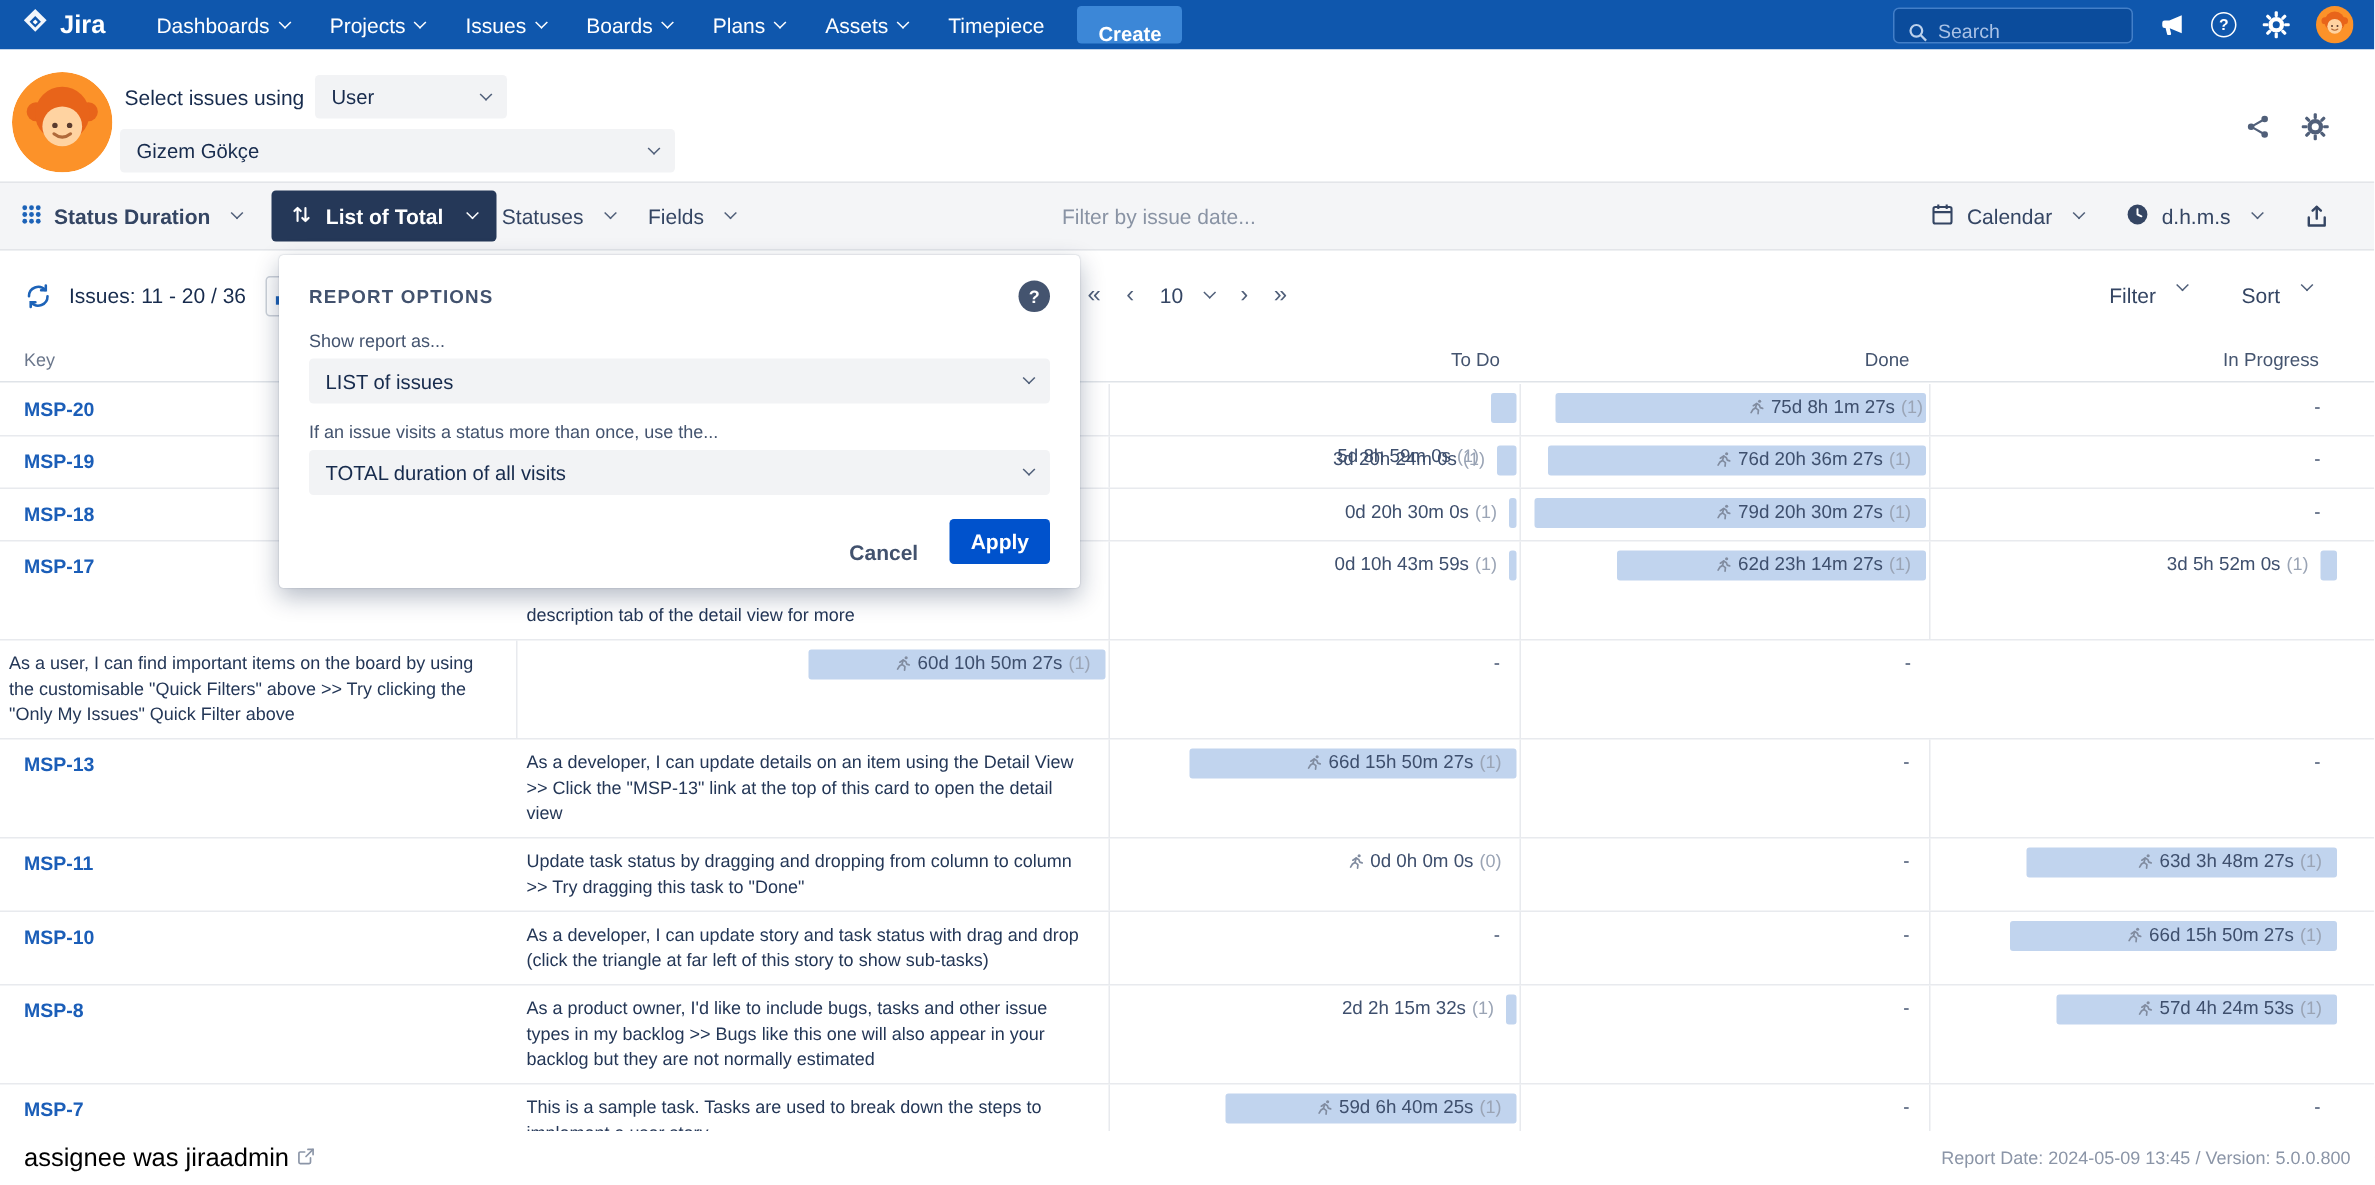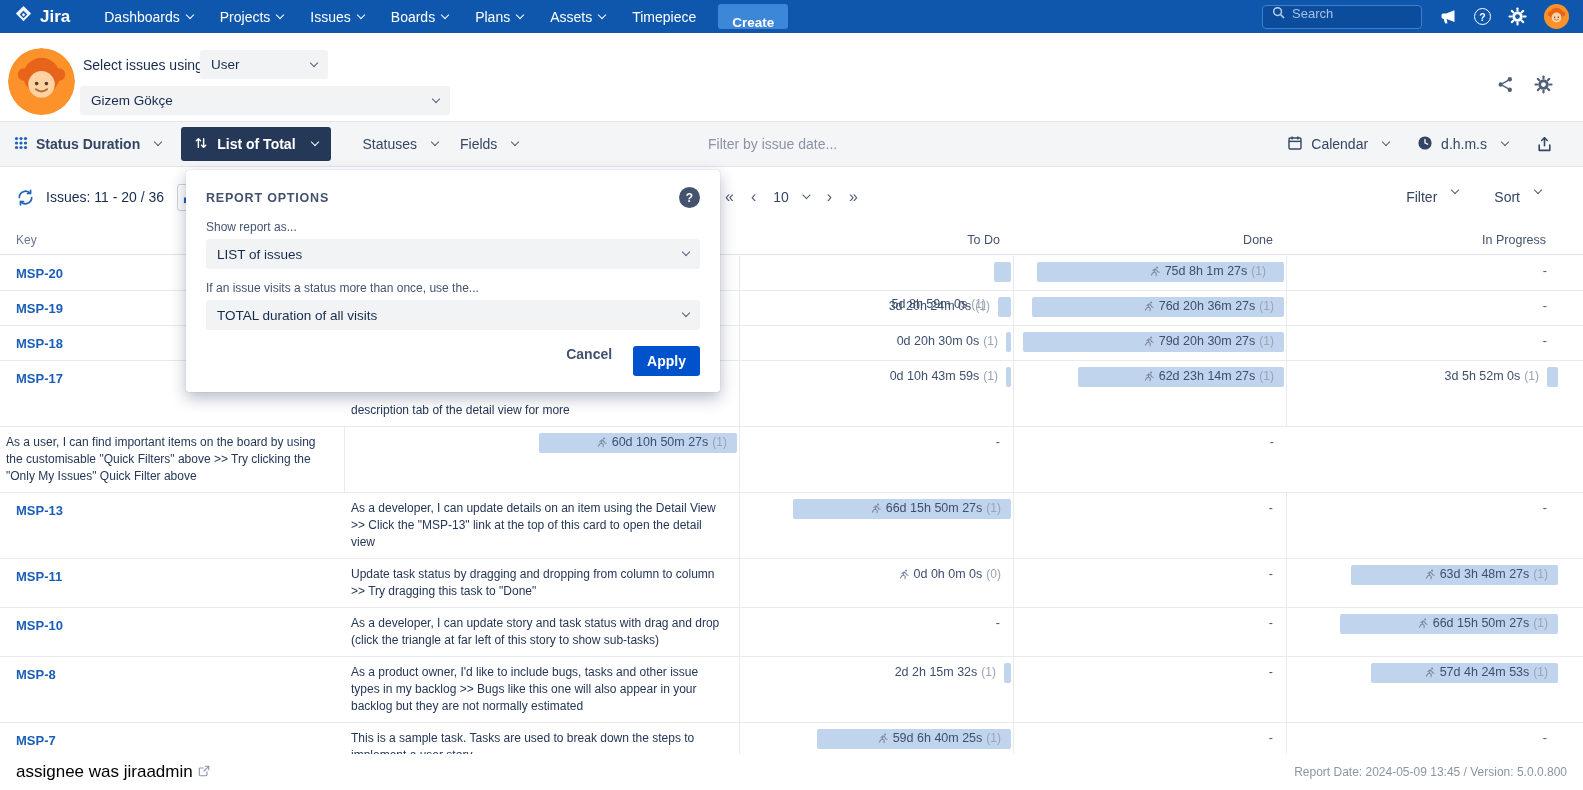--- a/index.html
+++ b/index.html
@@ -7,45 +7,45 @@
   .app{position:relative;width:1583px;height:790px;background:#fff;overflow:hidden}
 
   
   .topnav{position:absolute;top:0;left:0;right:0;height:33px;background:#0f57ad;display:flex;align-items:center;padding:0 14px;color:#fff}
   .logo{display:flex;align-items:center;gap:7px;font-size:17px;font-weight:600;margin-right:34px;cursor:pointer}
   .main-menu{display:flex;align-items:center;gap:27px}
   .nav-item{display:flex;align-items:center;font-size:14px;cursor:pointer;white-space:nowrap}
   .chev{display:inline-block;width:6px;height:6px;border-right:1.6px solid currentColor;border-bottom:1.6px solid currentColor;transform:rotate(45deg);margin-left:7px;position:relative;top:-2px}
   .create-btn{background:#3c87d7;color:#fff;border:none;border-radius:3px;height:25px;padding:11px 14px;font-size:13.5px;font-weight:600;font-family:inherit;margin-left:22px;cursor:pointer}
   .nav-right{margin-left:auto;display:flex;align-items:center;gap:17px}
-  .search-box{display:flex;align-items:flex-start;background:#0b4c9c;border:1px solid #437fc8;border-radius:4px;height:24px;padding:0 9px;gap:7px;width:160px}
+  .search-box{display:flex;align-items:flex-end;background:#0b4c9c;border:1px solid #437fc8;border-radius:4px;height:24px;padding:0 9px;gap:7px;width:160px}
   .search-input{background:transparent;border:none;outline:none;color:#fff;font-size:13px;width:100%;font-family:inherit}
   .search-input::placeholder{color:#a9c2e6}
   .nav-icon{display:flex;align-items:center;justify-content:center;cursor:pointer}
   .help-circle{width:17px;height:17px;border:1.6px solid #fff;border-radius:50%;display:flex;align-items:center;justify-content:center;font-size:10.5px;font-weight:700;color:#fff}
 
   
   .user-panel{position:absolute;top:33px;left:0;right:0;height:88px;background:#fff}
   .big-avatar{position:absolute;left:8px;top:15px;width:67px;height:67px;border-radius:50%;overflow:hidden;cursor:pointer}
   .sel-label{position:absolute;left:83px;top:24px;font-size:14px;color:#172b4d}
   .select{background:#f2f3f5;border-radius:3px;display:flex;align-items:center;justify-content:space-between;padding:0 11px;font-size:13.5px;color:#172b4d;cursor:pointer}
   .select .chev{color:#505f79}
-  .mode-select{position:absolute;left:200px;top:17px;width:128px;height:29px}
+  .mode-select{position:absolute;left:210px;top:17px;width:128px;height:29px}
   .user-select{position:absolute;left:80px;top:53px;width:370px;height:29px}
   .panel-icons{position:absolute;right:30px;top:42px;display:flex;gap:19px}
   .panel-icons .nav-icon{color:#505f79}
 
   
   .toolbar{position:absolute;top:121px;left:0;right:0;height:46px;background:#f4f5f7;border-top:1px solid #e3e5e9;border-bottom:1px solid #e3e5e9;display:flex;align-items:center;padding:0 14px}
   .toolbar-btn{display:flex;align-items:center;gap:8px;font-size:14px;color:#344563;cursor:pointer;white-space:nowrap}
   .toolbar-btn .chev{color:#505f79}
   .tb-report{font-weight:600}
   .dark-btn{background:#253858;color:#fff;border-radius:3px;height:34px;display:flex;align-items:center;gap:9px;padding:0 13px;font-size:14px;font-weight:600;cursor:pointer;margin-left:20px}
   .dark-btn .chev{color:#fff}
-  .tb-statuses{margin-left:32px}
+  .tb-statuses{margin-left:4px}
   .tb-fields{margin-left:22px}
   .date-filter{position:absolute;left:708px;top:14px;font-size:14px;color:#8993a4;cursor:text}
   .tb-right{margin-left:auto;display:flex;align-items:center;gap:28px;padding-right:16px}
 
   
   .issues-bar{position:absolute;top:168px;left:0;right:0;height:58px;display:flex;align-items:center;padding:0 16px}
   .issues-count{font-size:14px;color:#172b4d;margin-left:11px;white-space:nowrap}
   .chart-btn{margin-left:13px;width:27px;height:27px;border:1px solid #ccd1d9;border-radius:3px;background:#fff;display:flex;align-items:center;justify-content:center;cursor:pointer}
   .pagination{position:absolute;left:50%;top:50%;transform:translate(-50%,-50%);display:flex;align-items:center;gap:17px;color:#505f79}
   .pg-arrow{font-size:16px;cursor:pointer;line-height:1}
@@ -78,21 +78,21 @@
   .foot-left{display:flex;align-items:flex-end;gap:5px;font-size:17px;color:#000000;cursor:pointer}
   .foot-right{font-size:12px;color:#8b95a7}
 
   
   .modal{position:absolute;left:186px;top:170px;width:534px;background:#fff;border-radius:3px;box-shadow:0 6px 16px rgba(9,30,66,.3),0 0 1px rgba(9,30,66,.3);padding:17px 20px 16px;z-index:50}
   .modal-head{display:flex;align-items:center;justify-content:space-between}
   .modal-title{font-size:12.5px;font-weight:700;letter-spacing:.8px;color:#42526e}
   .modal-help{width:21px;height:21px;border-radius:50%;background:#44546f;color:#fff;display:flex;align-items:center;justify-content:center;font-size:12px;font-weight:700;cursor:pointer}
   .modal-label{font-size:12px;color:#44546f;margin:12px 0 5px}
   .modal-select{height:30px;font-size:13.5px}
-  .modal-actions{display:flex;align-items:flex-start;justify-content:flex-end;gap:21px;margin-top:16px}
+  .modal-actions{display:flex;align-items:flex-end;justify-content:flex-end;gap:21px;margin-top:16px}
   .cancel-btn{font-size:14px;color:#42526e;cursor:pointer;font-weight:600}
   .apply-btn{background:#0052cc;color:#fff;border:none;border-radius:3px;height:30px;padding:0 14px;font-size:14px;font-weight:600;font-family:inherit;cursor:pointer}
 </style>
 </head>
 <body>
 
 <div class="app">
 
   <header class="topnav">
     <div class="logo">
@@ -357,21 +357,21 @@
         </div>
         <div class="cell cell-dur cell-todo">
           <div class="bar" style="width: 17px;"></div>
           <div class="val" style="right: 27px; margin-top: 33px;">
             <span class="v">5d 8h 59m 0s</span>
             <span class="cnt">(1)</span>
           </div>
         </div>
         <div class="cell cell-dur cell-done">
           <div class="bar" style="width: 247px;"></div>
-          <div class="val" style="right: 20px;">
+          <div class="val" style="right: 4px;">
             <svg width="12" height="13" viewBox="0 0 16 16">
               <g stroke="#818ca0" stroke-width="1.5" fill="none" stroke-linecap="round" stroke-linejoin="round">
                 <circle cx="10.8" cy="2.7" r="1.4" fill="#818ca0" stroke="none"></circle>
                 <path d="M5.2 6.6l3-1.9 2.4 1.5.7 2.1 2.2.7"></path>
                 <path d="M8.2 4.7L7.1 8.6l2.6 1.9-.3 3.2"></path>
                 <path d="M7.1 8.6L4.9 10l-1.7 2.8"></path>
               </g>
             </svg>
             <span class="v">75d 8h 1m 27s</span>
             <span class="cnt">(1)</span>

